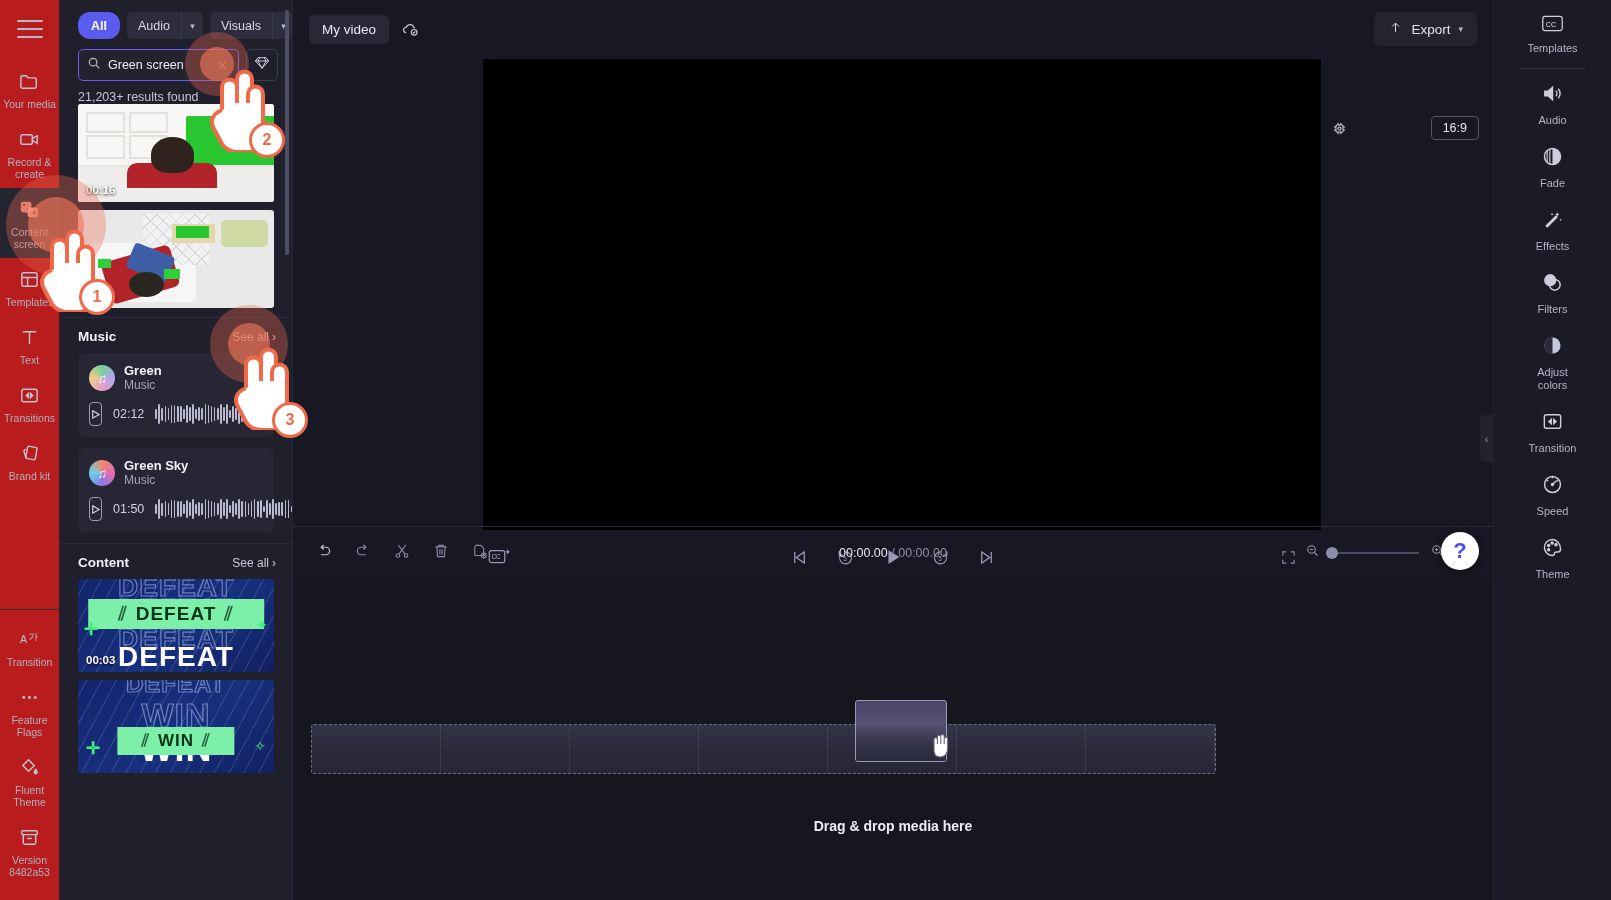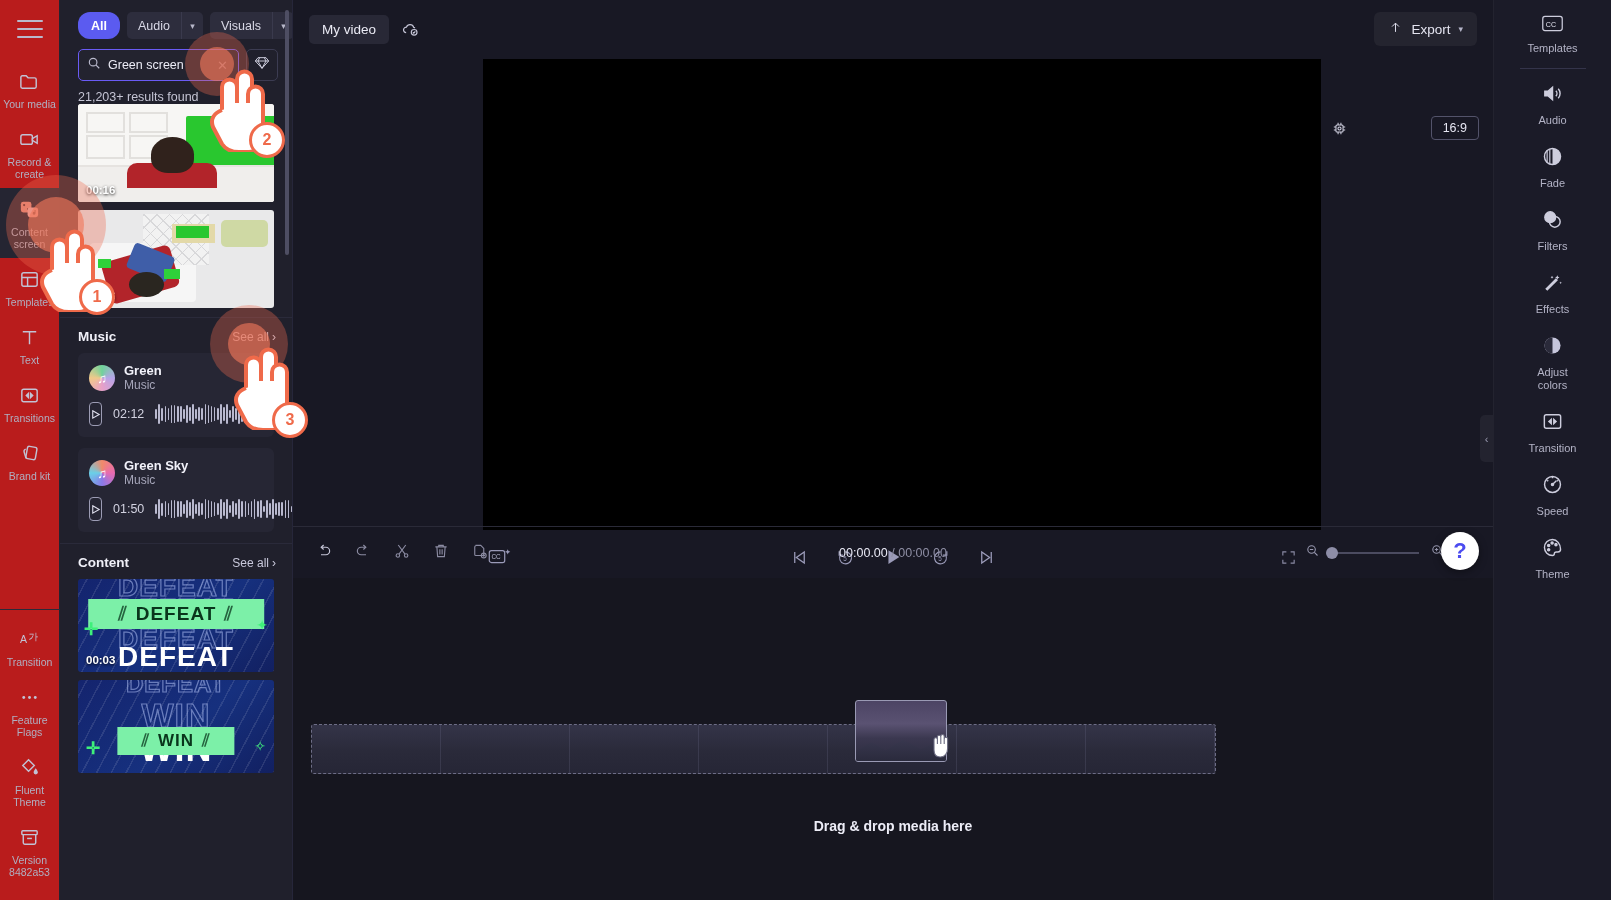--- a/index.html
+++ b/index.html
@@ -823,38 +823,38 @@
           <path d="M12 3.6a8.4 8.4 0 0 1 0 16.8z" fill="#cdcddd"></path>
           <path d="M9.2 4.2v15.6M6.4 6v12" stroke="#cdcddd" stroke-width="1.2" fill="none"></path>
         </svg>
       </span>
       <span class="rr-lbl">Fade</span>
     </div>
 
     <div class="rr-item">
       <span>
         <svg width="23" height="23" viewBox="0 0 24 24" fill="none" stroke="#cdcddd" stroke-width="1.5">
-          <circle cx="9.6" cy="9.6" r="5.6" fill="#cdcddd"></circle>
-            <circle cx="14.4" cy="14.4" r="5.6"></circle>
-        </svg>
-      </span>
-      <span class="rr-lbl">Filters</span>
-    </div>
-
-    <div class="rr-item">
-      <span>
-        <svg width="23" height="23" viewBox="0 0 24 24" fill="none" stroke="#cdcddd" stroke-width="1.5">
           <path d="M5 19L16 8l1.6 1.6L6.6 20.6z" fill="#cdcddd" stroke="none"></path>
           <path d="M5 19L16 8"></path>
             <path d="M17 4.5l.7 1.6 1.6.7-1.6.7-.7 1.6-.7-1.6-1.6-.7 1.6-.7z" fill="#cdcddd" stroke="none"></path>
           <path d="M11.5 5l.5 1.1L13 6.6l-1 .5-.5 1.1-.5-1.1-1-.5 1-.5z" fill="#cdcddd" stroke="none"></path>
           <path d="M20.5 11l.4.9.9.4-.9.4-.4.9-.4-.9-.9-.4.9-.4z" fill="#cdcddd" stroke="none"></path>
         </svg>
       </span>
       <span class="rr-lbl">Effects</span>
+    </div>
+
+    <div class="rr-item">
+      <span>
+        <svg width="23" height="23" viewBox="0 0 24 24" fill="none" stroke="#cdcddd" stroke-width="1.5">
+          <circle cx="9.6" cy="9.6" r="5.6" fill="#cdcddd"></circle>
+            <circle cx="14.4" cy="14.4" r="5.6"></circle>
+        </svg>
+      </span>
+      <span class="rr-lbl">Filters</span>
     </div>
 
     <div class="rr-item">
       <span>
         <svg width="23" height="23" viewBox="0 0 24 24">
           <circle cx="12" cy="12" r="8.4" fill="#c6c6dc"></circle>
           <path d="M12 3.6a8.4 8.4 0 0 0 0 16.8z" fill="#2a2a3a"></path>
         </svg>
       </span>
       <span class="rr-lbl">Adjust

